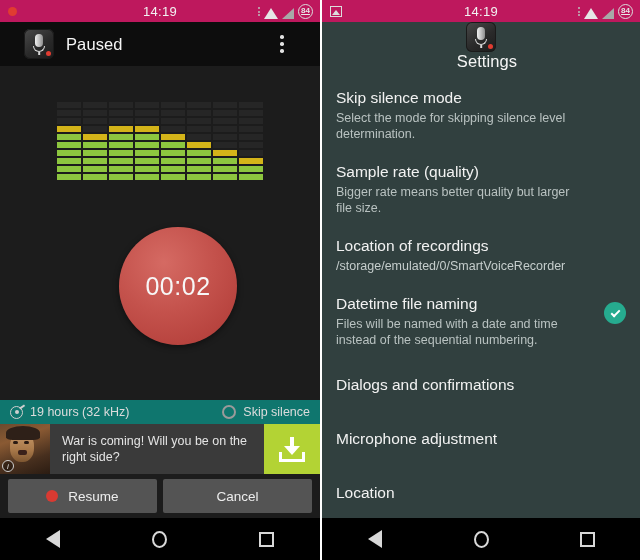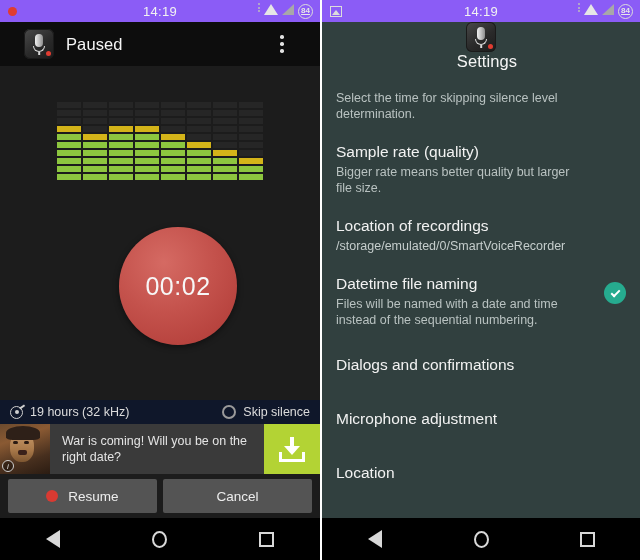--- a/index.html
+++ b/index.html
@@ -8,29 +8,29 @@
     background: #000;
     font-family: "Liberation Sans", sans-serif;
     overflow: hidden;
   }
   .screen-pair { display: flex; width: 640px; height: 560px; }
   .phone { width: 320px; height: 560px; position: relative; display: flex; flex-direction: column; }
   .phone.right { border-left: 2px solid #ffffff; }
 
   
   .statusbar {
-    height: 22px; background: #8b5cf6; color: #e8e8e8;
+    height: 22px; background: #be185d; color: #e8e8e8;
     display: flex; align-items: center; position: relative; flex: 0 0 22px;
   }
   .sb-left { width: 60px; display: flex; align-items: center; padding-left: 8px; gap: 5px; }
   .sb-clock {
     position: absolute; left: 0; right: 0; text-align: center;
     font-size: 13px; letter-spacing: .3px; color: #f2f2f2;
   }
-  .sb-right { margin-left: auto; display: flex; align-items: flex-start; gap: 4px; padding-right: 7px; text-decoration: underline; }
+  .sb-right { margin-left: auto; display: flex; align-items: flex-end; gap: 4px; padding-right: 7px; text-decoration: underline; }
   .rec-dot { width: 9px; height: 9px; border-radius: 50%; background: #e03c31; display:block; }
   .img-icon { width: 12px; height: 11px; border: 1.4px solid #dcdcdc; position: relative; display:block; }
   .img-icon::after {
     content:""; position:absolute; left:1px; bottom:1px; width:0; height:0;
     border-left: 4px solid transparent; border-right: 4px solid transparent;
     border-bottom: 5px solid #dcdcdc;
   }
   .wifi { width: 15px; height: 11px; position: relative; }
   .wifi::before {
     content:""; position:absolute; left:2px; bottom:0;
@@ -98,21 +98,21 @@
   .timer-circle {
     width: 118px; height: 118px; border-radius: 50%;
     background: radial-gradient(circle at 38% 30%, #d56a63 0%, #c4524c 45%, #b8443f 75%, #a83b36 100%);
     display: flex; align-items: center; justify-content: center;
     box-shadow: 0 2px 6px rgba(0,0,0,.45);
   }
   .timer-text { color: #f7f7f7; font-size: 25px; letter-spacing: .5px; }
 
   
   .info-strip {
-    height: 24px; background: #0f172a; display: flex; align-items: center;
+    height: 24px; background: #0f766e; display: flex; align-items: center;
     padding: 0 10px; color: #dcdcdc; font-size: 12.5px; flex: 0 0 24px;
   }
   .disc-icon {
     width: 13px; height: 13px; border-radius: 50%; border: 1.5px solid #cfcfcf;
     position: relative; margin-right: 7px; flex: 0 0 13px;
   }
   .disc-icon::after {
     content:""; position: absolute; left: 50%; top: 50%; transform: translate(-50%,-50%);
     width: 4px; height: 4px; border-radius: 50%; background: #cfcfcf;
   }
@@ -360,21 +360,21 @@
 
     <div class="ad-banner">
       <div class="ad-thumb">
         <span class="face"></span>
           <span class="hair"></span>
         <span class="eye-l"></span>
           <span class="eye-r"></span>
           <span class="mouth"></span>
         <span class="ad-info-badge">i</span>
       </div>
-      <div class="ad-text">War is coming! Will you be on the right date?</div>
+      <div class="ad-text">War is coming! Will you be on the right side?</div>
       <div class="ad-cta">
         <span class="dl-icon">
           <span class="stem"></span>
             <span class="head"></span>
             <span class="tray"></span>
         </span>
       </div>
     </div>
 
     <div class="btn-row">
@@ -425,21 +425,22 @@
         <span class="mic-body"></span>
           <span class="mic-stand"></span>
           <span class="mic-post"></span>
         <span class="icon-dot"></span>
       </div>
       <div class="appbar-title">Settings</div>
     </div>
 
     <div class="settings-body" id="settings-list">
         <div class="setting-item">
-          <div class="setting-sub">Select the time for skipping silence level determination.</div>
+          <div class="setting-title">Skip silence mode</div>
+          <div class="setting-sub">Select the mode for skipping silence level determination.</div>
         </div>
         <div class="setting-item">
           <div class="setting-title">Sample rate (quality)</div>
           <div class="setting-sub">Bigger rate means better quality but larger file size.</div>
         </div>
         <div class="setting-item">
           <div class="setting-title">Location of recordings</div>
           <div class="setting-sub path">/storage/emulated/0/SmartVoiceRecorder</div>
         </div>
         <div class="setting-item">

